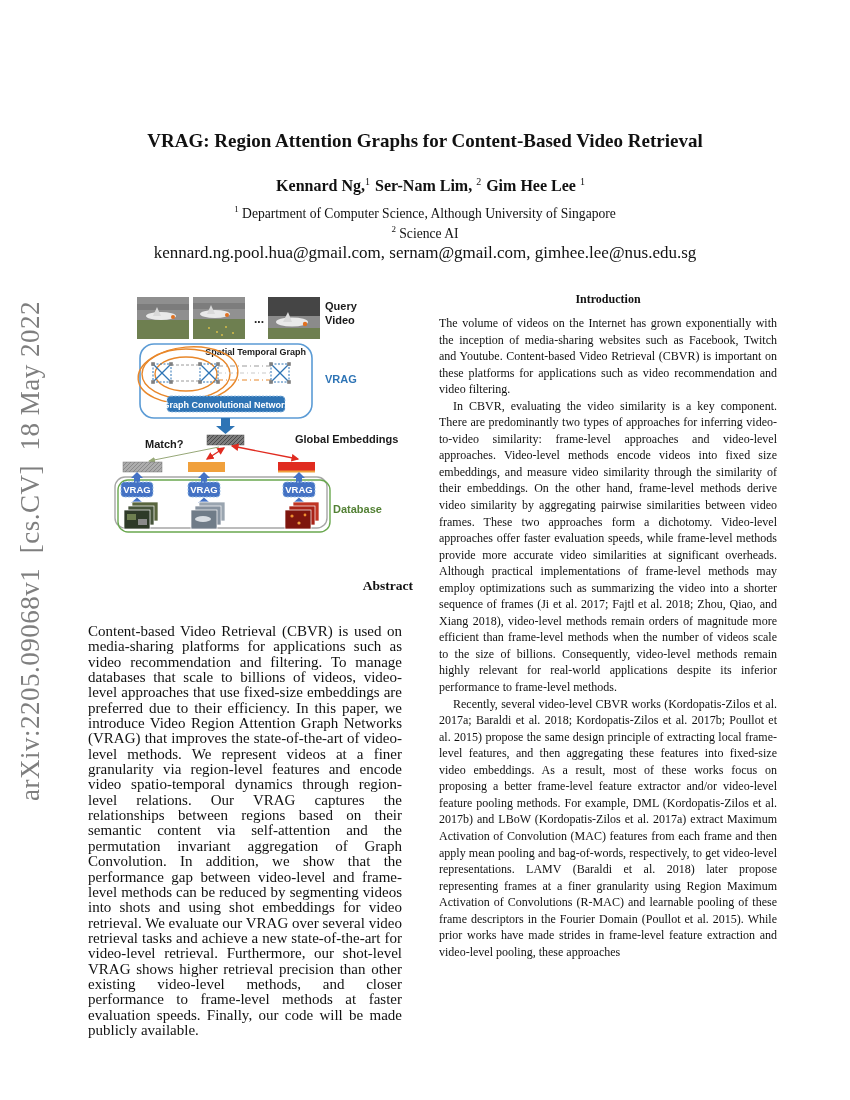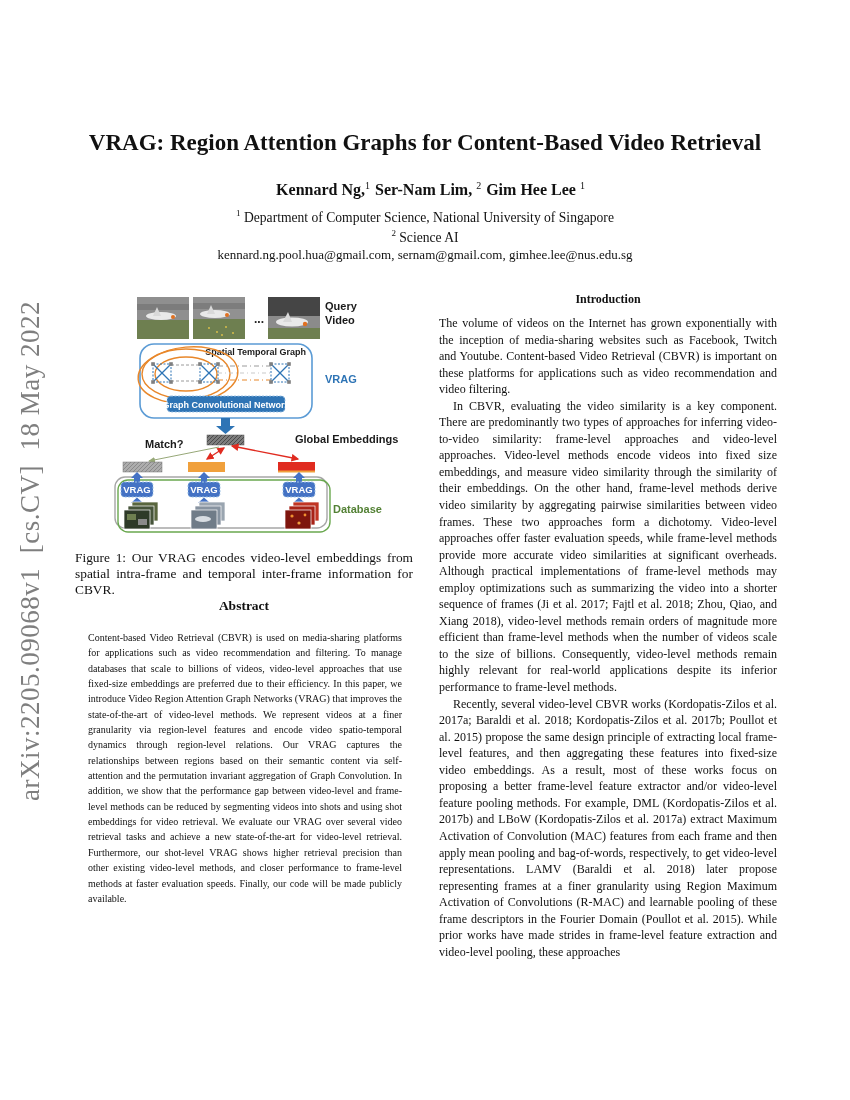--- a/index.html
+++ b/index.html
@@ -8,58 +8,58 @@
     font-family:"Liberation Serif", serif;color:#111;
   }
   
   .watermark{
     position:absolute;left:-250px;top:536px;width:560px;height:30px;
     text-align:center;transform:rotate(-90deg);
     font-size:27px;color:#7f7f7f;white-space:pre;letter-spacing:.5px;
   }
   
   .header{position:absolute;left:0;top:130px;width:850px;text-align:center;}
-  .paper-title{font-size:23px;font-weight:bold;margin:0 0 24px 0;}
+  .paper-title{font-size:19px;font-weight:bold;margin:0 0 24px 0;}
   .authors{font-size:16px;font-weight:bold;margin:0 0 9px 16px;}
   .authors sup{font-size:10px;font-weight:normal;}
   .author-part{margin-right:5px;}
   .affil{font-size:13.6px;margin:0 0 2px 0;}
   .affil sup{font-size:9px;}
-  .emails{font-size:13px;margin:2px 0 0 0;}
+  .emails{font-size:17px;margin:2px 0 0 0;}
   
   .columns{position:absolute;left:75px;top:290px;width:702px;display:flex;gap:26px;}
   .col{width:338px;}
   .body-text{font-size:12px;line-height:16.55px;text-align:justify;}
   .indent{text-indent:14px;}
   p{margin:0;}
   
   .figure-caption{
     font-size:13.4px;line-height:16px;text-align:justify;margin-top:4px;
   }
   .abstract-heading{
-    font-size:13.5px;font-weight:bold;text-align:center;
+    font-size:13.5px;font-weight:bold;text-align:right;margin-top:32px;
   }
   .abstract-text{
-    font-size:10px;line-height:15.35px;text-align:justify;
-    padding:0 11px 0 13px;margin-top:16px;
+    font-size:15px;line-height:15.35px;text-align:justify;
+    padding:0 11px 0 13px;margin-top:30px;
   }
   .intro-heading{
     font-size:12px;font-weight:bold;text-align:center;margin:2px 0 8px 0;
   }
   svg .figlabel{font-family:"Liberation Sans",sans-serif;font-weight:bold;}
 </style>
 </head>
 <body>
 
 <div class="watermark">arXiv:2205.09068v1  [cs.CV]  18 May 2022</div>
 
 <div class="header">
   <div class="paper-title">VRAG: Region Attention Graphs for Content-Based Video Retrieval</div>
   <div class="authors"><span class="author-part"><span>Kennard Ng,</span><sup>1</sup></span><span class="author-part"><span>Ser-Nam Lim,</span> <sup>2</sup></span><span class="author-part"><span>Gim Hee Lee</span> <sup>1</sup></span></div>
-  <div class="affil"><sup>1</sup><span> Department of Computer Science, National University of Singapore</span></div>
+  <div class="affil"><sup>1</sup><span> Department of Computer Science, Although University of Singapore</span></div>
   <div class="affil"><sup>2</sup><span> Science AI</span></div>
   <div class="emails">kennard.ng.pool.hua@gmail.com, sernam@gmail.com, gimhee.lee@nus.edu.sg</div>
 </div>
 
 <div class="columns">
 
   <div class="col">
 
     
     <svg width="338" height="252" viewBox="0 0 338 252">
@@ -237,21 +237,20 @@
         <rect x="218" y="212" width="26" height="19" fill="#c03524"></rect>
         <rect x="214" y="216" width="26" height="19" fill="#a82318"></rect>
         <rect x="210" y="220" width="26" height="19" fill="#7e150d"></rect>
         <circle cx="217" cy="226" r="1.6" fill="#f09030" stroke="none"></circle>
         <circle cx="224" cy="233" r="1.6" fill="#f0a040" stroke="none"></circle>
         <circle cx="230" cy="225" r="1.4" fill="#f09030" stroke="none"></circle>
       </g>
       <text x="258" y="223" class="figlabel" font-size="11" fill="#538135">Database</text>
     </svg>
 
-    <div class="figure-caption">Figure 1: Our VRAG encodes video-level embeddings from spatial intra-frame and temporal inter-frame information for CBVR.</div>
 
     <div class="abstract-heading">Abstract</div>
     <div class="abstract-text">Content-based Video Retrieval (CBVR) is used on media-sharing platforms for applications such as video recommendation and filtering. To manage databases that scale to billions of videos, video-level approaches that use fixed-size embeddings are preferred due to their efficiency. In this paper, we introduce Video Region Attention Graph Networks (VRAG) that improves the state-of-the-art of video-level methods. We represent videos at a finer granularity via region-level features and encode video spatio-temporal dynamics through region-level relations. Our VRAG captures the relationships between regions based on their semantic content via self-attention and the permutation invariant aggregation of Graph Convolution. In addition, we show that the performance gap between video-level and frame-level methods can be reduced by segmenting videos into shots and using shot embeddings for video retrieval. We evaluate our VRAG over several video retrieval tasks and achieve a new state-of-the-art for video-level retrieval. Furthermore, our shot-level VRAG shows higher retrieval precision than other existing video-level methods, and closer performance to frame-level methods at faster evaluation speeds. Finally, our code will be made publicly available.</div>
   </div>
 
   <div class="col">
     <div class="intro-heading">Introduction</div>
     <div class="body-text">
       <p>The volume of videos on the Internet has grown exponentially with the inception of media-sharing websites such as Facebook, Twitch and Youtube. Content-based Video Retrieval (CBVR) is important on these platforms for applications such as video recommendation and video filtering.</p>
       <p class="indent">In CBVR, evaluating the video similarity is a key component. There are predominantly two types of approaches for inferring video-to-video similarity: frame-level approaches and video-level approaches. Video-level methods encode videos into fixed size embeddings, and measure video similarity through the similarity of their embeddings. On the other hand, frame-level methods derive video similarity by aggregating pairwise similarities between video frames. These two approaches form a dichotomy. Video-level approaches offer faster evaluation speeds, while frame-level methods provide more accurate video similarities at significant overheads. Although practical implementations of frame-level methods may employ optimizations such as summarizing the video into a shorter sequence of frames (Ji et al. 2017; Fajtl et al. 2018; Zhou, Qiao, and Xiang 2018), video-level methods remain orders of magnitude more efficient than frame-level methods when the number of videos scale to the size of billions. Consequently, video-level methods remain highly relevant for real-world applications despite its inferior performance to frame-level methods.</p>

